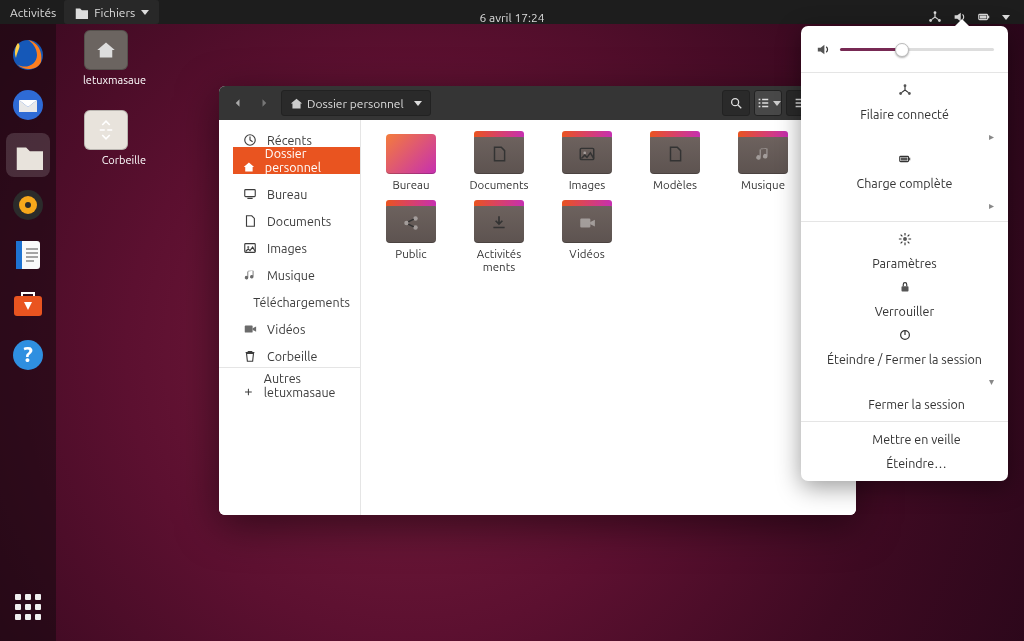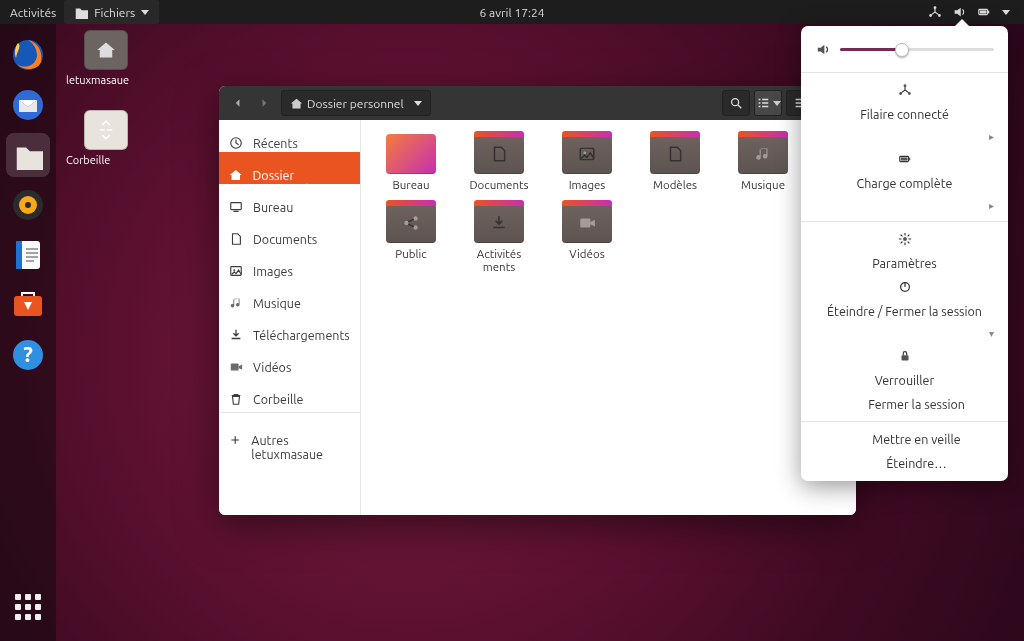--- a/index.html
+++ b/index.html
@@ -1,51 +1,51 @@
 <!DOCTYPE html>
 <html><head>
 <meta charset="utf-8">
 <style>
   * { box-sizing: border-box; margin: 0; padding: 0; font-family: Ubuntu, "Segoe UI", sans-serif; }
   body { width: 1024px; height: 641px; overflow: hidden; background: radial-gradient(circle at 40% 55%, #7a1e3e 0%, #5c1030 40%, #3e0a22 70%, #2a071a 100%); position: relative; }
 
   
-  .topbar { position: absolute; top:0; left:0; right:0; height:24px; background:#1d1d1d; color:#ddd; display:flex; align-items:center; font-size:12px; z-index:5; }
+  .topbar { position: absolute; top:0; left:0; right:0; height:24px; background:#1d1d1d; color:#ddd; display:flex; align-items:flex-end; font-size:12px; z-index:5; }
   .topbar .left { display:flex; align-items:center; gap:8px; padding-left:10px;}
   .topbar .app { display:flex; align-items:center; gap:6px; background:rgba(255,255,255,0.05); height:24px; padding:4px 10px; border-radius:3px;}
   .topbar .center { position:absolute; left:50%; transform:translateX(-50%);}
   .topbar .right { margin-left:auto; display:flex; align-items:center; gap:10px; padding-right:14px;}
   .topbar svg { fill:#ddd; }
   .tri-down { width:0;height:0;border-left:4px solid transparent;border-right:4px solid transparent;border-top:5px solid #ddd; display:inline-block;}
 
   
   .dock { position:absolute; left:0; top:24px; bottom:0; width:56px; background: rgba(20,10,15,0.55); display:flex; flex-direction:column; align-items:center; padding-top:6px; z-index:4;}
   .dock .launcher { width:44px; height:44px; margin:3px 0; border-radius:8px; display:flex; align-items:center; justify-content:center; }
   .dock .launcher.active { background: rgba(255,255,255,0.15); }
   .dock .apps-grid { margin-top:auto; margin-bottom:12px; width:44px; height:44px; display:flex; align-items:center; justify-content:center; }
   .dots9 { display:grid; grid-template-columns:repeat(3,6px); grid-gap:4px;}
   .dots9 span{ width:6px;height:6px;background:#eee;border-radius:1px;}
 
   
-  .desktop-icon { position:absolute; width:80px; text-align:left; color:#fff; font-size:11px;}
+  .desktop-icon { position:absolute; width:80px; text-align:right; color:#fff; font-size:11px;}
   .desktop-icon .box { width:44px; height:40px; margin:0 auto 4px; background:#6b6460; border-radius:6px; display:flex; align-items:center; justify-content:center; box-shadow: inset 0 0 0 1px rgba(0,0,0,0.2);}
   .desktop-icon .box svg{ fill:#ddd;}
 
   
   .window { position:absolute; left:219px; top:86px; width:637px; height:429px; background:#fff; border-radius:6px; box-shadow:0 10px 40px rgba(0,0,0,0.5); overflow:hidden; display:flex; flex-direction:column; z-index:3;}
   .titlebar { height:34px; background:#353535; color:#ddd; display:flex; align-items:center; padding:0 6px; font-size:12px;}
   .navbtn { width:26px; height:26px; display:flex; align-items:center; justify-content:center; border-radius:3px; }
   .pathbar { display:flex; align-items:center; gap:4px; background:#2a2a2a; border:1px solid #222; border-radius:3px; height:26px; padding:0 8px; margin-left:4px;}
   .tbtn { width:28px; height:26px; display:flex; align-items:center; justify-content:center; border:1px solid #222; background:#2a2a2a; border-radius:3px; margin-left:4px;}
   .tbtn.on { background:#484848; }
   .winctrl { width:14px;height:14px;border-radius:50%; background:#555; margin-left:8px; display:flex;align-items:center;justify-content:center;}
 
   .body { flex:1; display:flex; min-height:0;}
   .sidebar { width:142px; background:#fff; border-right:1px solid #e5e5e5; font-size:12.5px; color:#3c3c3c; overflow:auto;}
-  .sidebar .item { display:flex; align-items:flex-start; gap:10px; height:27px; padding:16px 10px; cursor:default;}
+  .sidebar .item { display:flex; align-items:flex-end; gap:10px; height:27px; padding:0 10px; cursor:default;margin-left:14px;}
   .sidebar .item.active { background:#e95420; color:#fff;}
   .sidebar .item.active svg{ fill:#fff;}
   .sidebar .item svg{ fill:#6b6b6b; width:14px; height:14px;}
   .sidebar .sep{ height:1px; background:#e5e5e5; margin:4px 0;}
 
   .content { flex:1; background:#fff; padding:14px 18px; display:flex; flex-wrap:wrap; align-content:flex-start; gap:12px 24px;}
   .folder { width:64px; text-align:center; font-size:11.5px; color:#333;}
   .folder .ficon{ width:50px; height:40px; margin:0 auto 4px; border-radius:4px; position:relative; background:linear-gradient(#6e635f,#5d5350); box-shadow: inset 0 -1px 0 rgba(0,0,0,0.2);}
   .folder .ficon::before{ content:""; position:absolute; top:-3px; left:0; right:0; height:6px; border-radius:3px 3px 0 0; background:linear-gradient(90deg,#e95420,#c62fb1);}
   .folder .ficon.desk{ background:linear-gradient(135deg,#f47c3c,#c62fb1); }
@@ -478,33 +478,33 @@
     <span>Charge complète</span>
     <span class="chev">▸</span>
   </div>
   <div class="psep"></div>
   <div class="row">
     <svg viewBox="0 0 16 16">
         <use href="#i-gear"></use>
       </svg>
     <span>Paramètres</span>
   </div>
+  <div class="row">
+    <svg viewBox="0 0 16 16">
+        <use href="#i-lock"></use>
+      </svg>
+    <span>Verrouiller</span>
+  </div>
   <div class="row expanded">
     <svg viewBox="0 0 16 16">
         <use href="#i-power"></use>
       </svg>
     <span>Éteindre / Fermer la session</span>
     <span class="chev">▾</span>
   </div>
-  <div class="row">
-    <svg viewBox="0 0 16 16">
-        <use href="#i-lock"></use>
-      </svg>
-    <span>Verrouiller</span>
-  </div>
   <div class="row sub">
       <span>Fermer la session</span>
     </div>
   <div class="psep"></div>
   <div class="row sub">
       <span>Mettre en veille</span>
     </div>
   <div class="row sub">
       <span>Éteindre…</span>
     </div>

